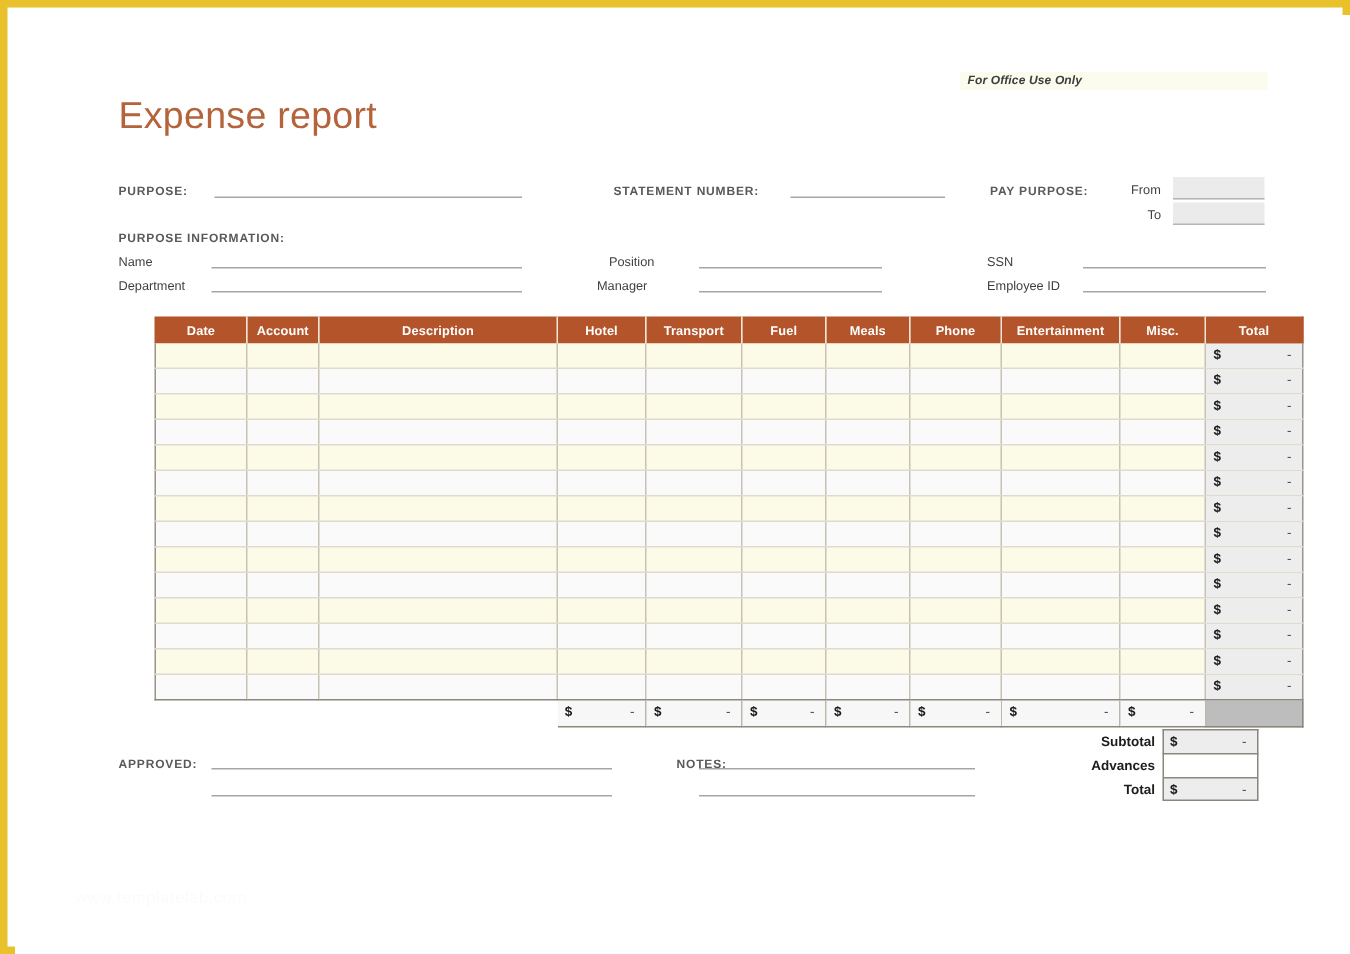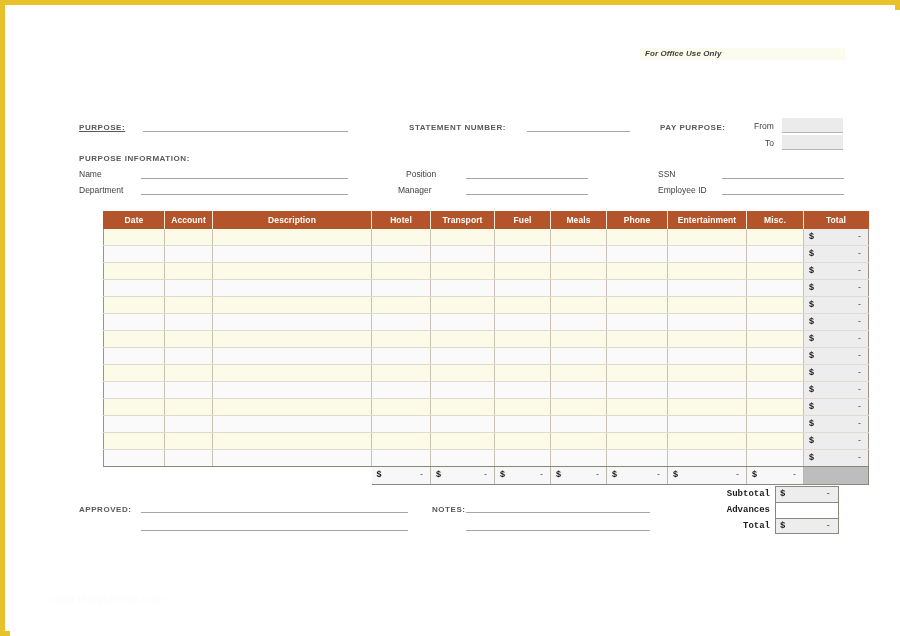--- a/index.html
+++ b/index.html
@@ -177,21 +177,20 @@
     background: #bdbdbd !important;
     border-right: 1px solid #8c877d;
     border-left: 1px solid #8c877d;
   }
 
   
   #summary {
     position: absolute;
     left: 690px; top: 476px;
     width: 144px;
-    font-family: Liberation Mono, monospace;
   }
   .sum-row {
     display: flex;
     align-items: center;
     height: 16px;
   }
   .sum-label {
     width: 75px;
     text-align: right;
     padding-right: 5px;
@@ -236,22 +235,23 @@
 </style>
 </head>
 <body>
 
 <div id="page-frame">
   <div id="sheet">
 
     <div id="office-use"></div>
     <div id="office-use-label">For Office Use Only</div>
 
-
-    <div class="field-label" style="left:69px; top:113px;text-decoration:underline;">PURPOSE:</div>
+    <div id="report-title">Expense report</div>
+
+    <div class="field-label" style="left:69px; top:113px;">PURPOSE:</div>
     <div class="rule" style="left:133px; top:121px; width:205px;"></div>
 
     <div class="field-label" style="left:399px; top:113px;">STATEMENT NUMBER:</div>
     <div class="rule" style="left:517px; top:121px; width:103px;"></div>
 
     <div class="field-label" style="left:650px; top:113px;">PAY PURPOSE:</div>
     <div class="field-label-plain" style="left:744px; top:111px;">From</div>
     <div class="shadebox" style="left:772px; top:108px; width:61px; height:14px;"></div>
     <div class="field-label-plain" style="left:755px; top:128px;">To</div>
     <div class="shadebox" style="left:772px; top:125px; width:61px; height:14px;"></div>
@@ -590,20 +590,20 @@
           <span class="cur">$</span>
           <span class="dash">-</span>
         </div>
       </div>
     </div>
 
     <div class="field-label" style="left:69px; top:495px;">APPROVED:</div>
     <div class="rule" style="left:131px; top:502px; width:267px;"></div>
     <div class="rule" style="left:131px; top:520px; width:267px;"></div>
 
-    <div class="field-label" style="left:422px; top:495px;text-align:center;">NOTES:</div>
+    <div class="field-label" style="left:441px; top:495px;text-align:center;">NOTES:</div>
     <div class="rule" style="left:456px; top:502px; width:184px;"></div>
     <div class="rule" style="left:456px; top:520px; width:184px;"></div>
 
     <div id="watermark">www.templatelab.com</div>
 
   </div>
 </div>
 
 </body></html>

